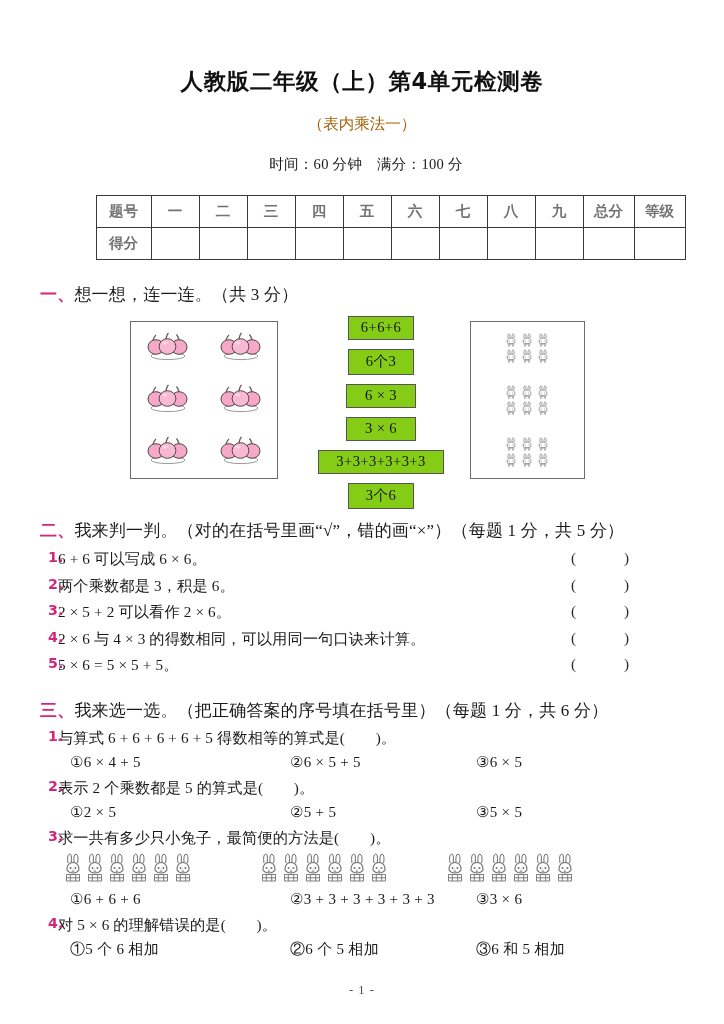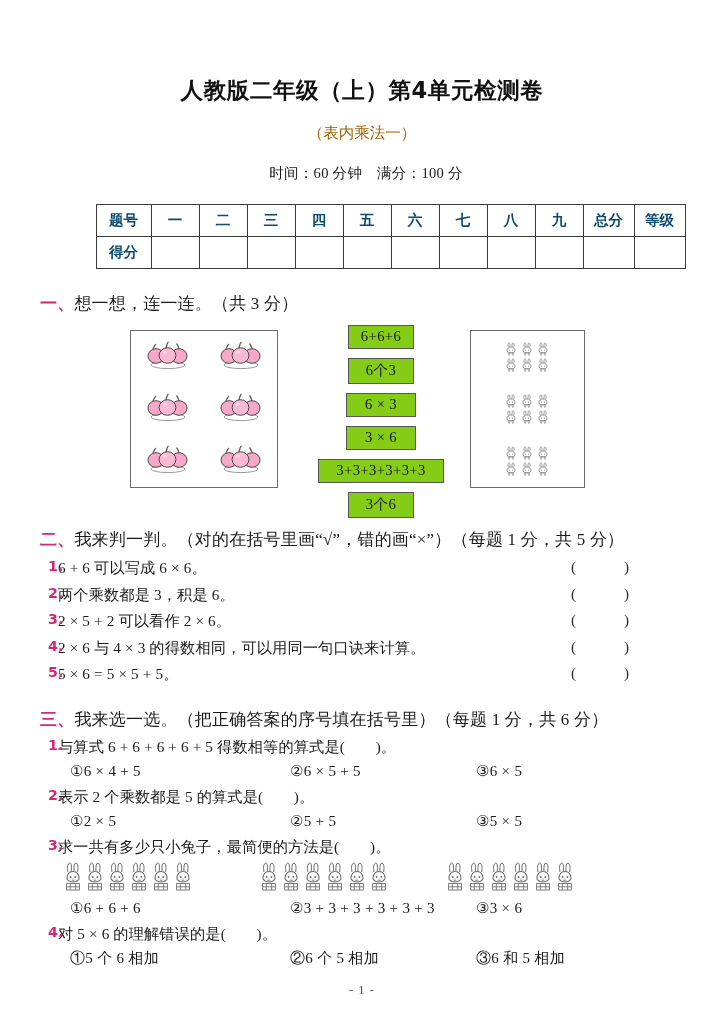--- a/index.html
+++ b/index.html
@@ -21,21 +21,21 @@
     padding: 0;
   }
 
   
   .doc-title {
     text-align: center;
     font-family: "DejaVu Sans", "Liberation Sans", sans-serif;
     font-weight: bold;
     font-size: 22.5px;
     letter-spacing: 0.6px;
-    margin: 9px;
+    margin: 0;
     padding-top: 66px;
     color: #111;
   }
   .doc-subtitle {
     text-align: center;
     font-family: "DejaVu Sans", "Liberation Sans", sans-serif;
     font-size: 15.5px;
     margin-top: 17px;
     color: #a16207;
   }
@@ -59,21 +59,21 @@
     table-layout: fixed;
   }
   table.score-table td {
     border: 1.3px solid #3a3a3a;
     height: 29px;
     text-align: center;
     vertical-align: middle;
     font-family: "DejaVu Sans", "Liberation Sans", sans-serif;
     font-size: 14.5px;
     font-weight: bold;
-    color: #0c4a6e;
+    color: #737373;
   }
   table.score-table td.lead { width: 52px; }
   table.score-table td.num  { width: 45px; }
   table.score-table td.wide { width: 48px; }
 
   
   .section-head {
     margin: 23px 16px 0 40px;
     font-size: 17px;
     letter-spacing: 0.2px;

